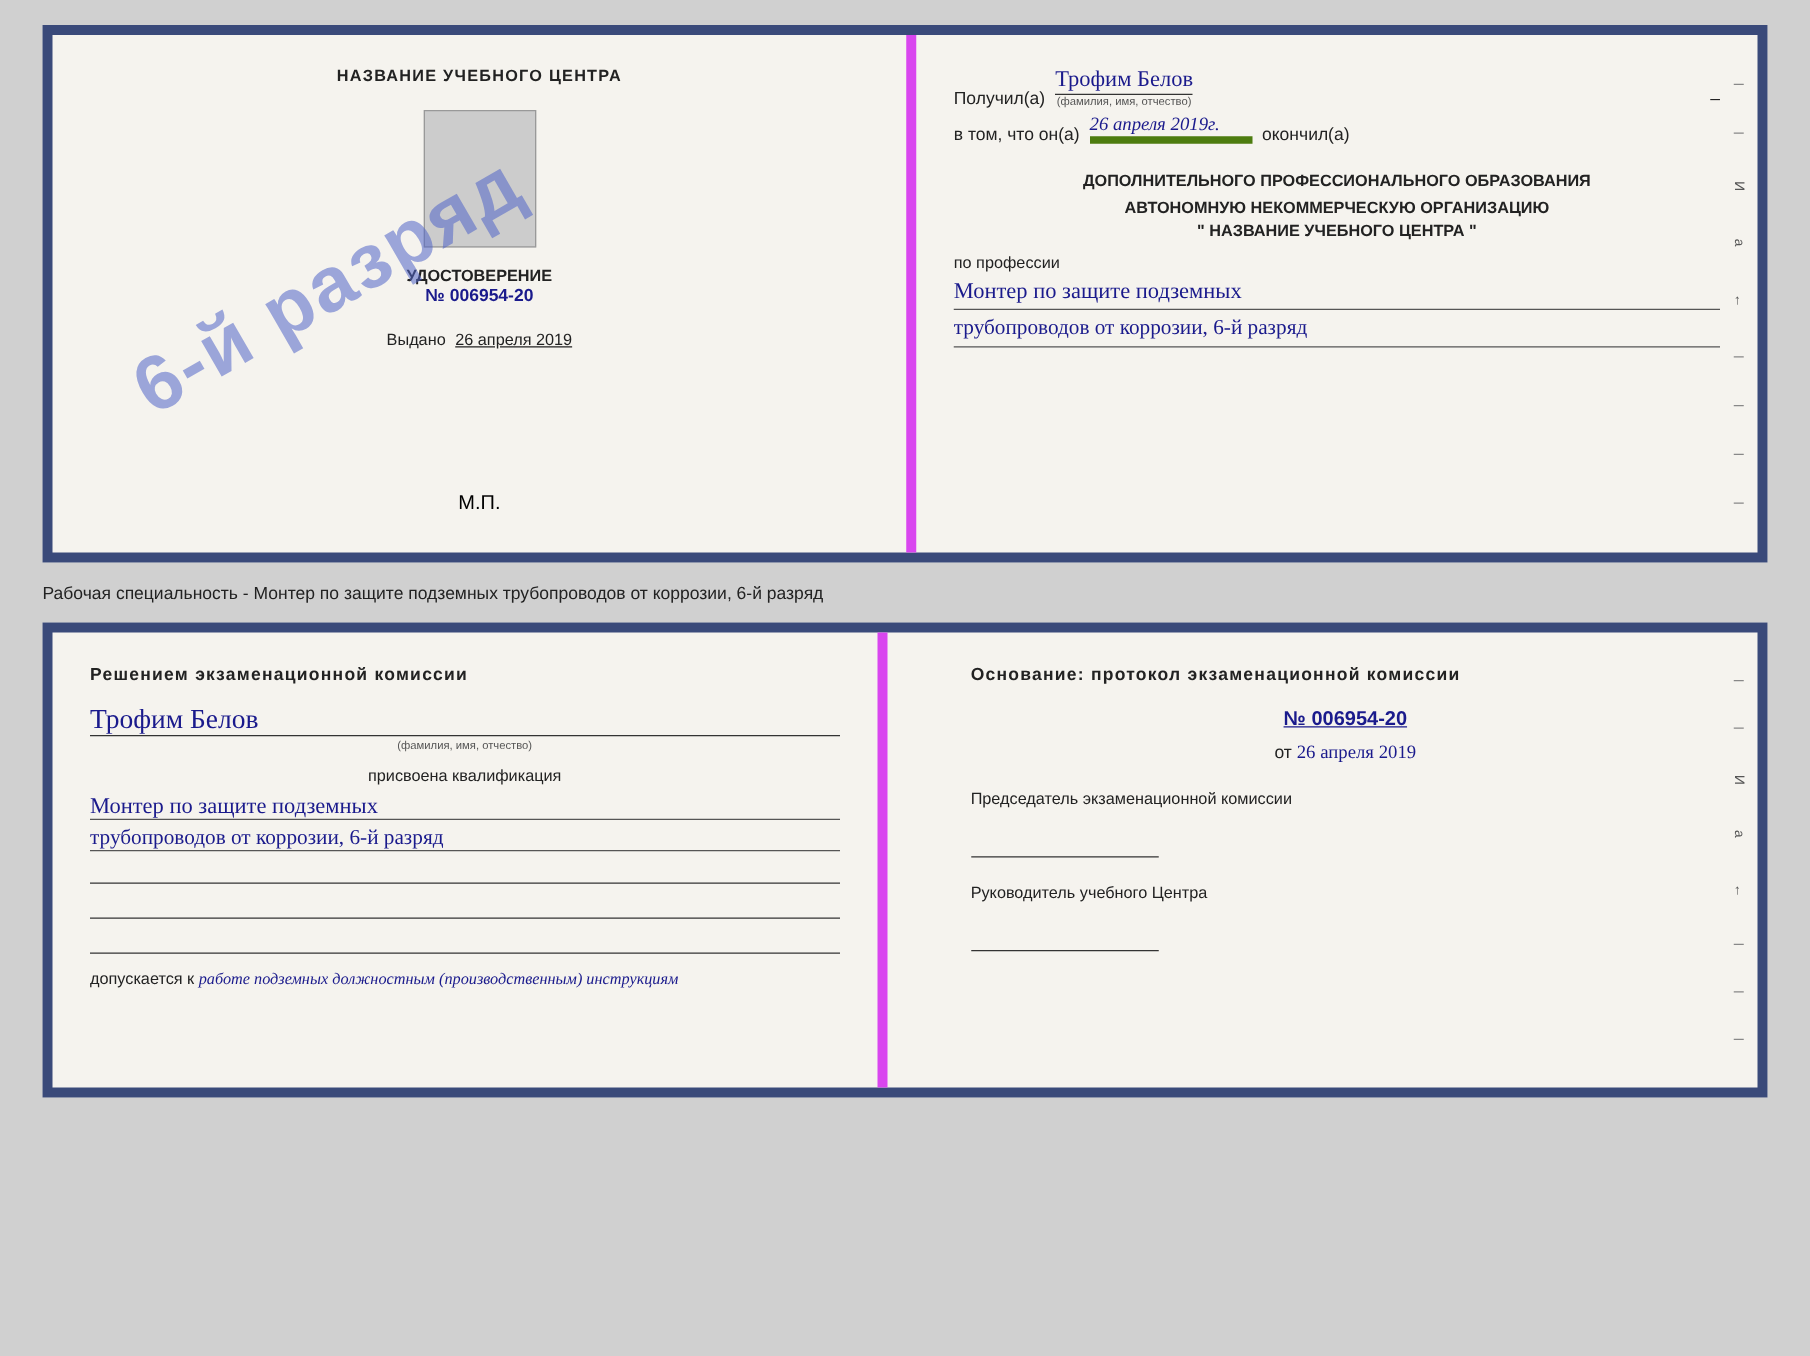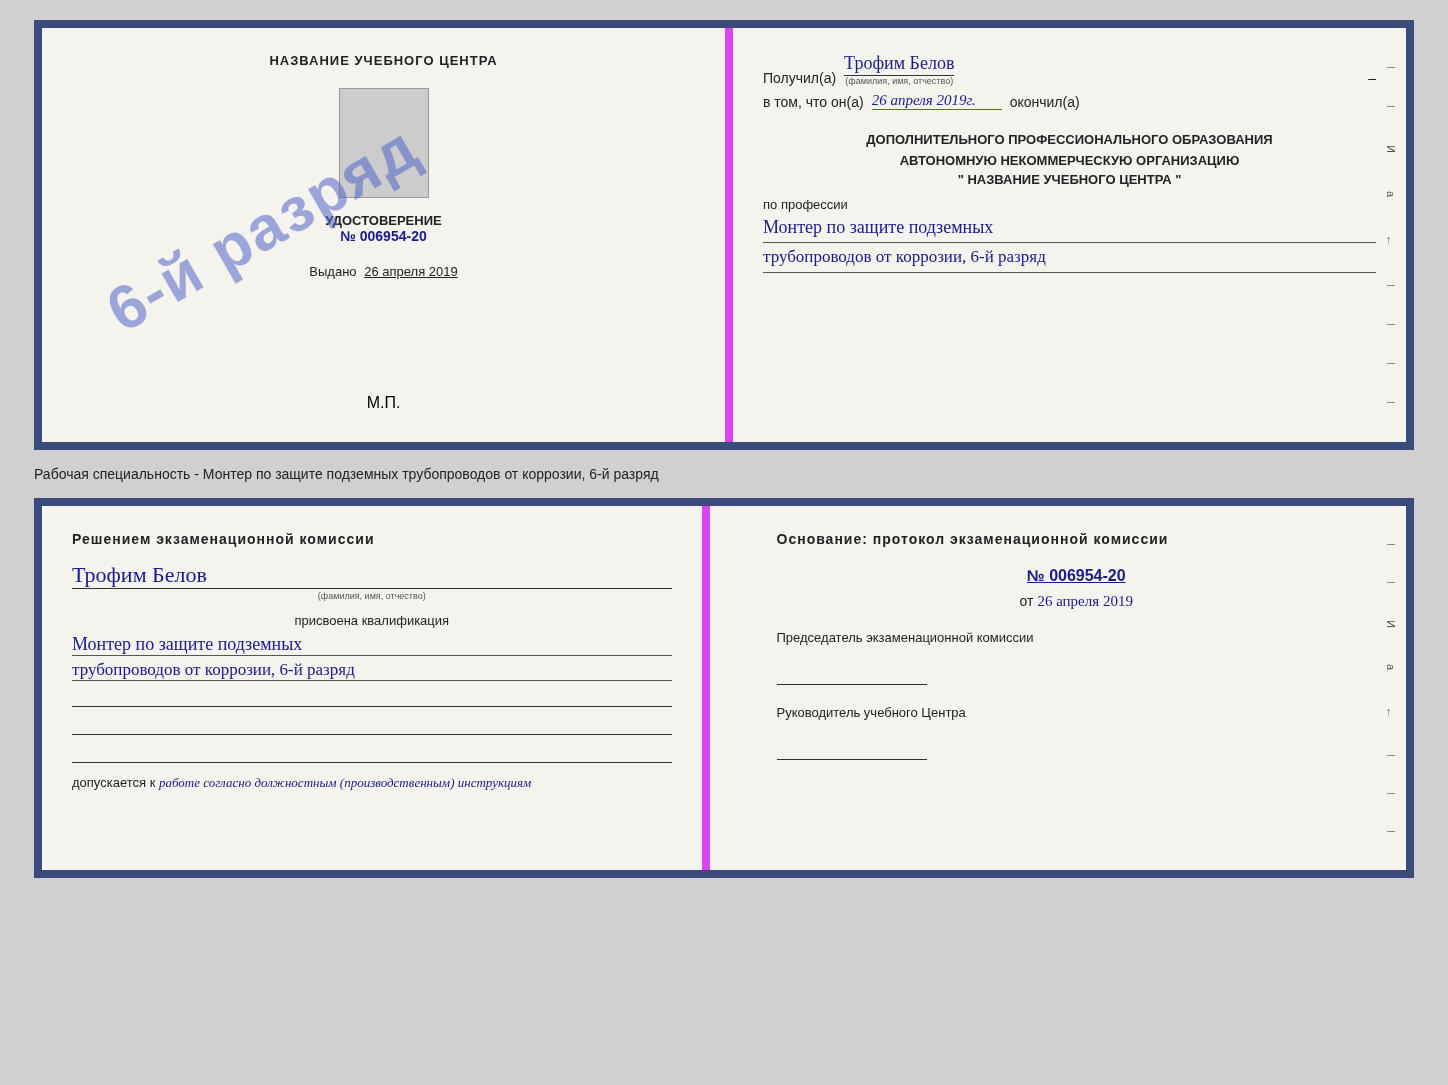--- a/index.html
+++ b/index.html
@@ -159,21 +159,21 @@
       display: flex;
       align-items: flex-end;
       gap: 8px;
       margin-bottom: 20px;
     }
     .handwritten-date {
       font-family: 'Segoe UI', cursive;
       font-size: 15px;
       color: #1a1a8c;
       font-style: italic;
-      border-bottom: 1px solid #4d7c0f;
+      border-bottom: 6px solid #4d7c0f;
       min-width: 130px;
     }
 
     .institution-block {
       text-align: center;
       margin-bottom: 10px;
     }
     .inst-line {
       font-size: 13px;
       font-weight: bold;
@@ -444,21 +444,21 @@
 
     <div class="qualification-label">присвоена квалификация</div>
     <span class="qual-line1">Монтер по защите подземных</span>
     <span class="qual-line2">трубопроводов от коррозии, 6-й разряд</span>
     <span class="blank-line"></span>
     <span class="blank-line"></span>
     <span class="blank-line"></span>
 
     <div class="admission-text">
       <span>допускается к</span>
-      <span class="admission-handwritten">работе согласно должностным (производственным) инструкциям</span>
+      <span class="admission-handwritten">работе подземных должностным (производственным) инструкциям</span>
     </div>
   </div>
 
   <div class="panel bottom-right" style="position:relative;margin-left:37px;">
     <div class="basis-title">Основание: протокол экзаменационной комиссии</div>
 
     <div class="protocol-number">№  006954-20</div>
 
     <div class="protocol-date">
       <span>от</span>

